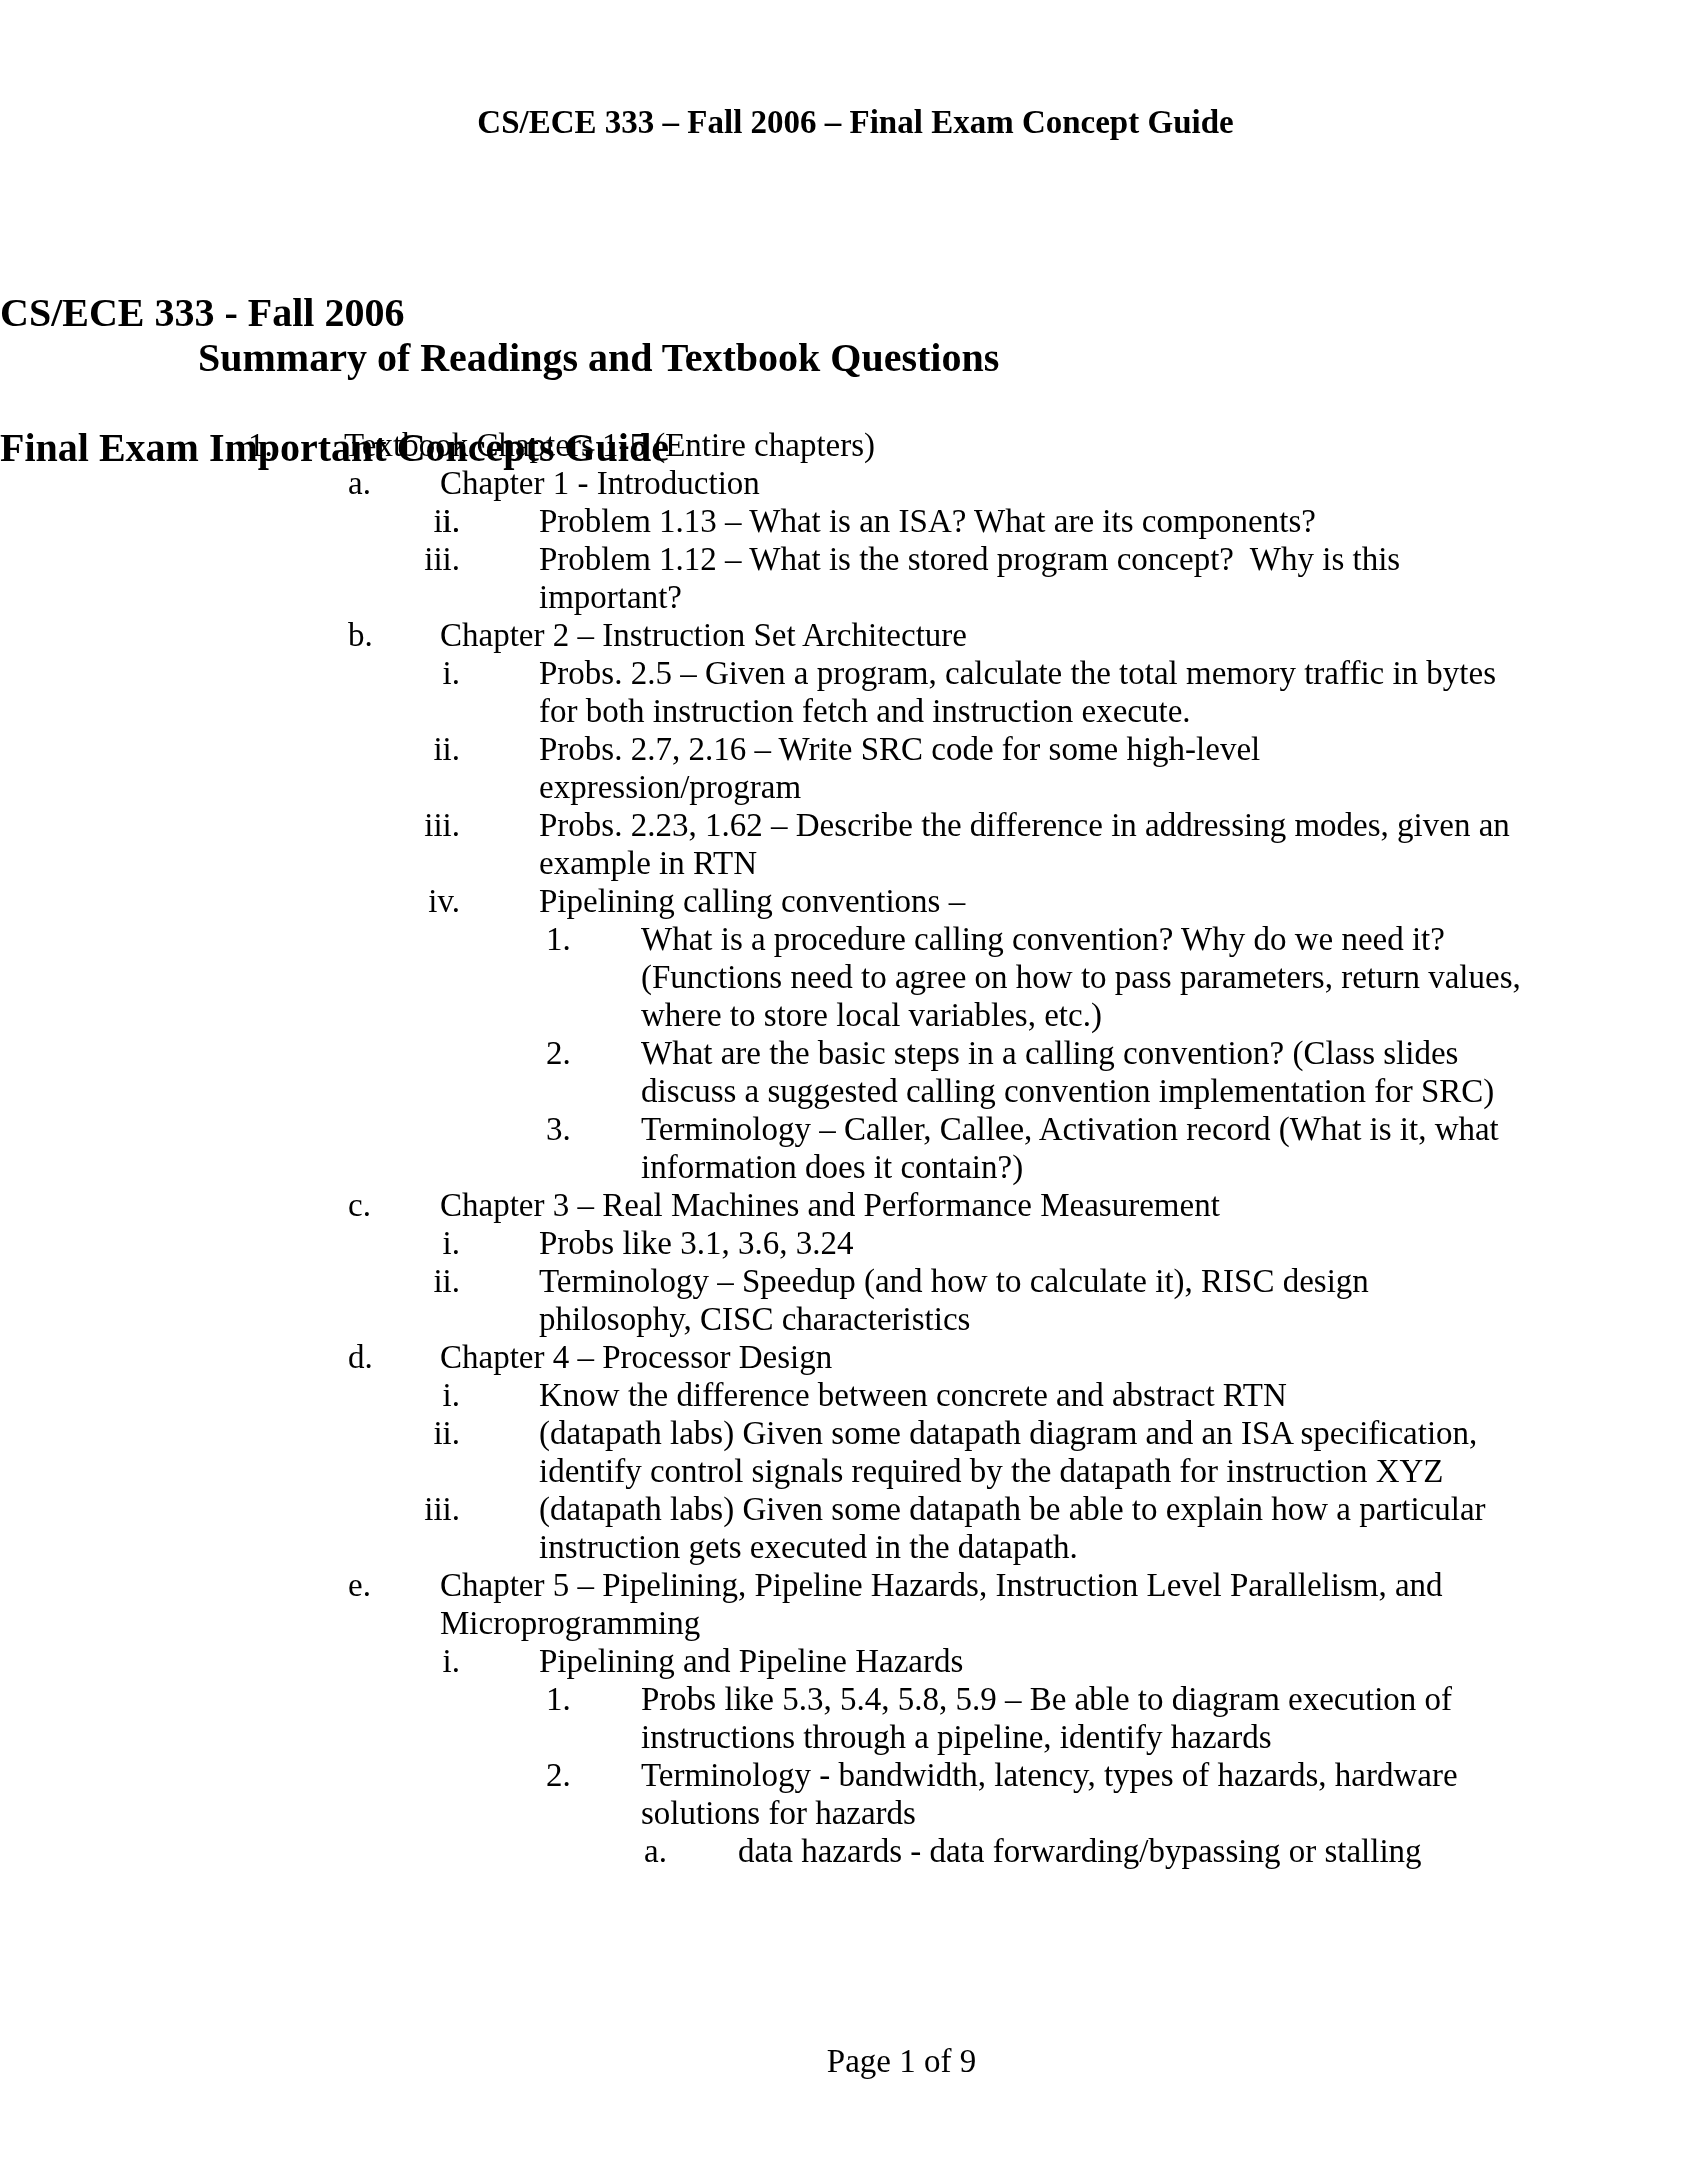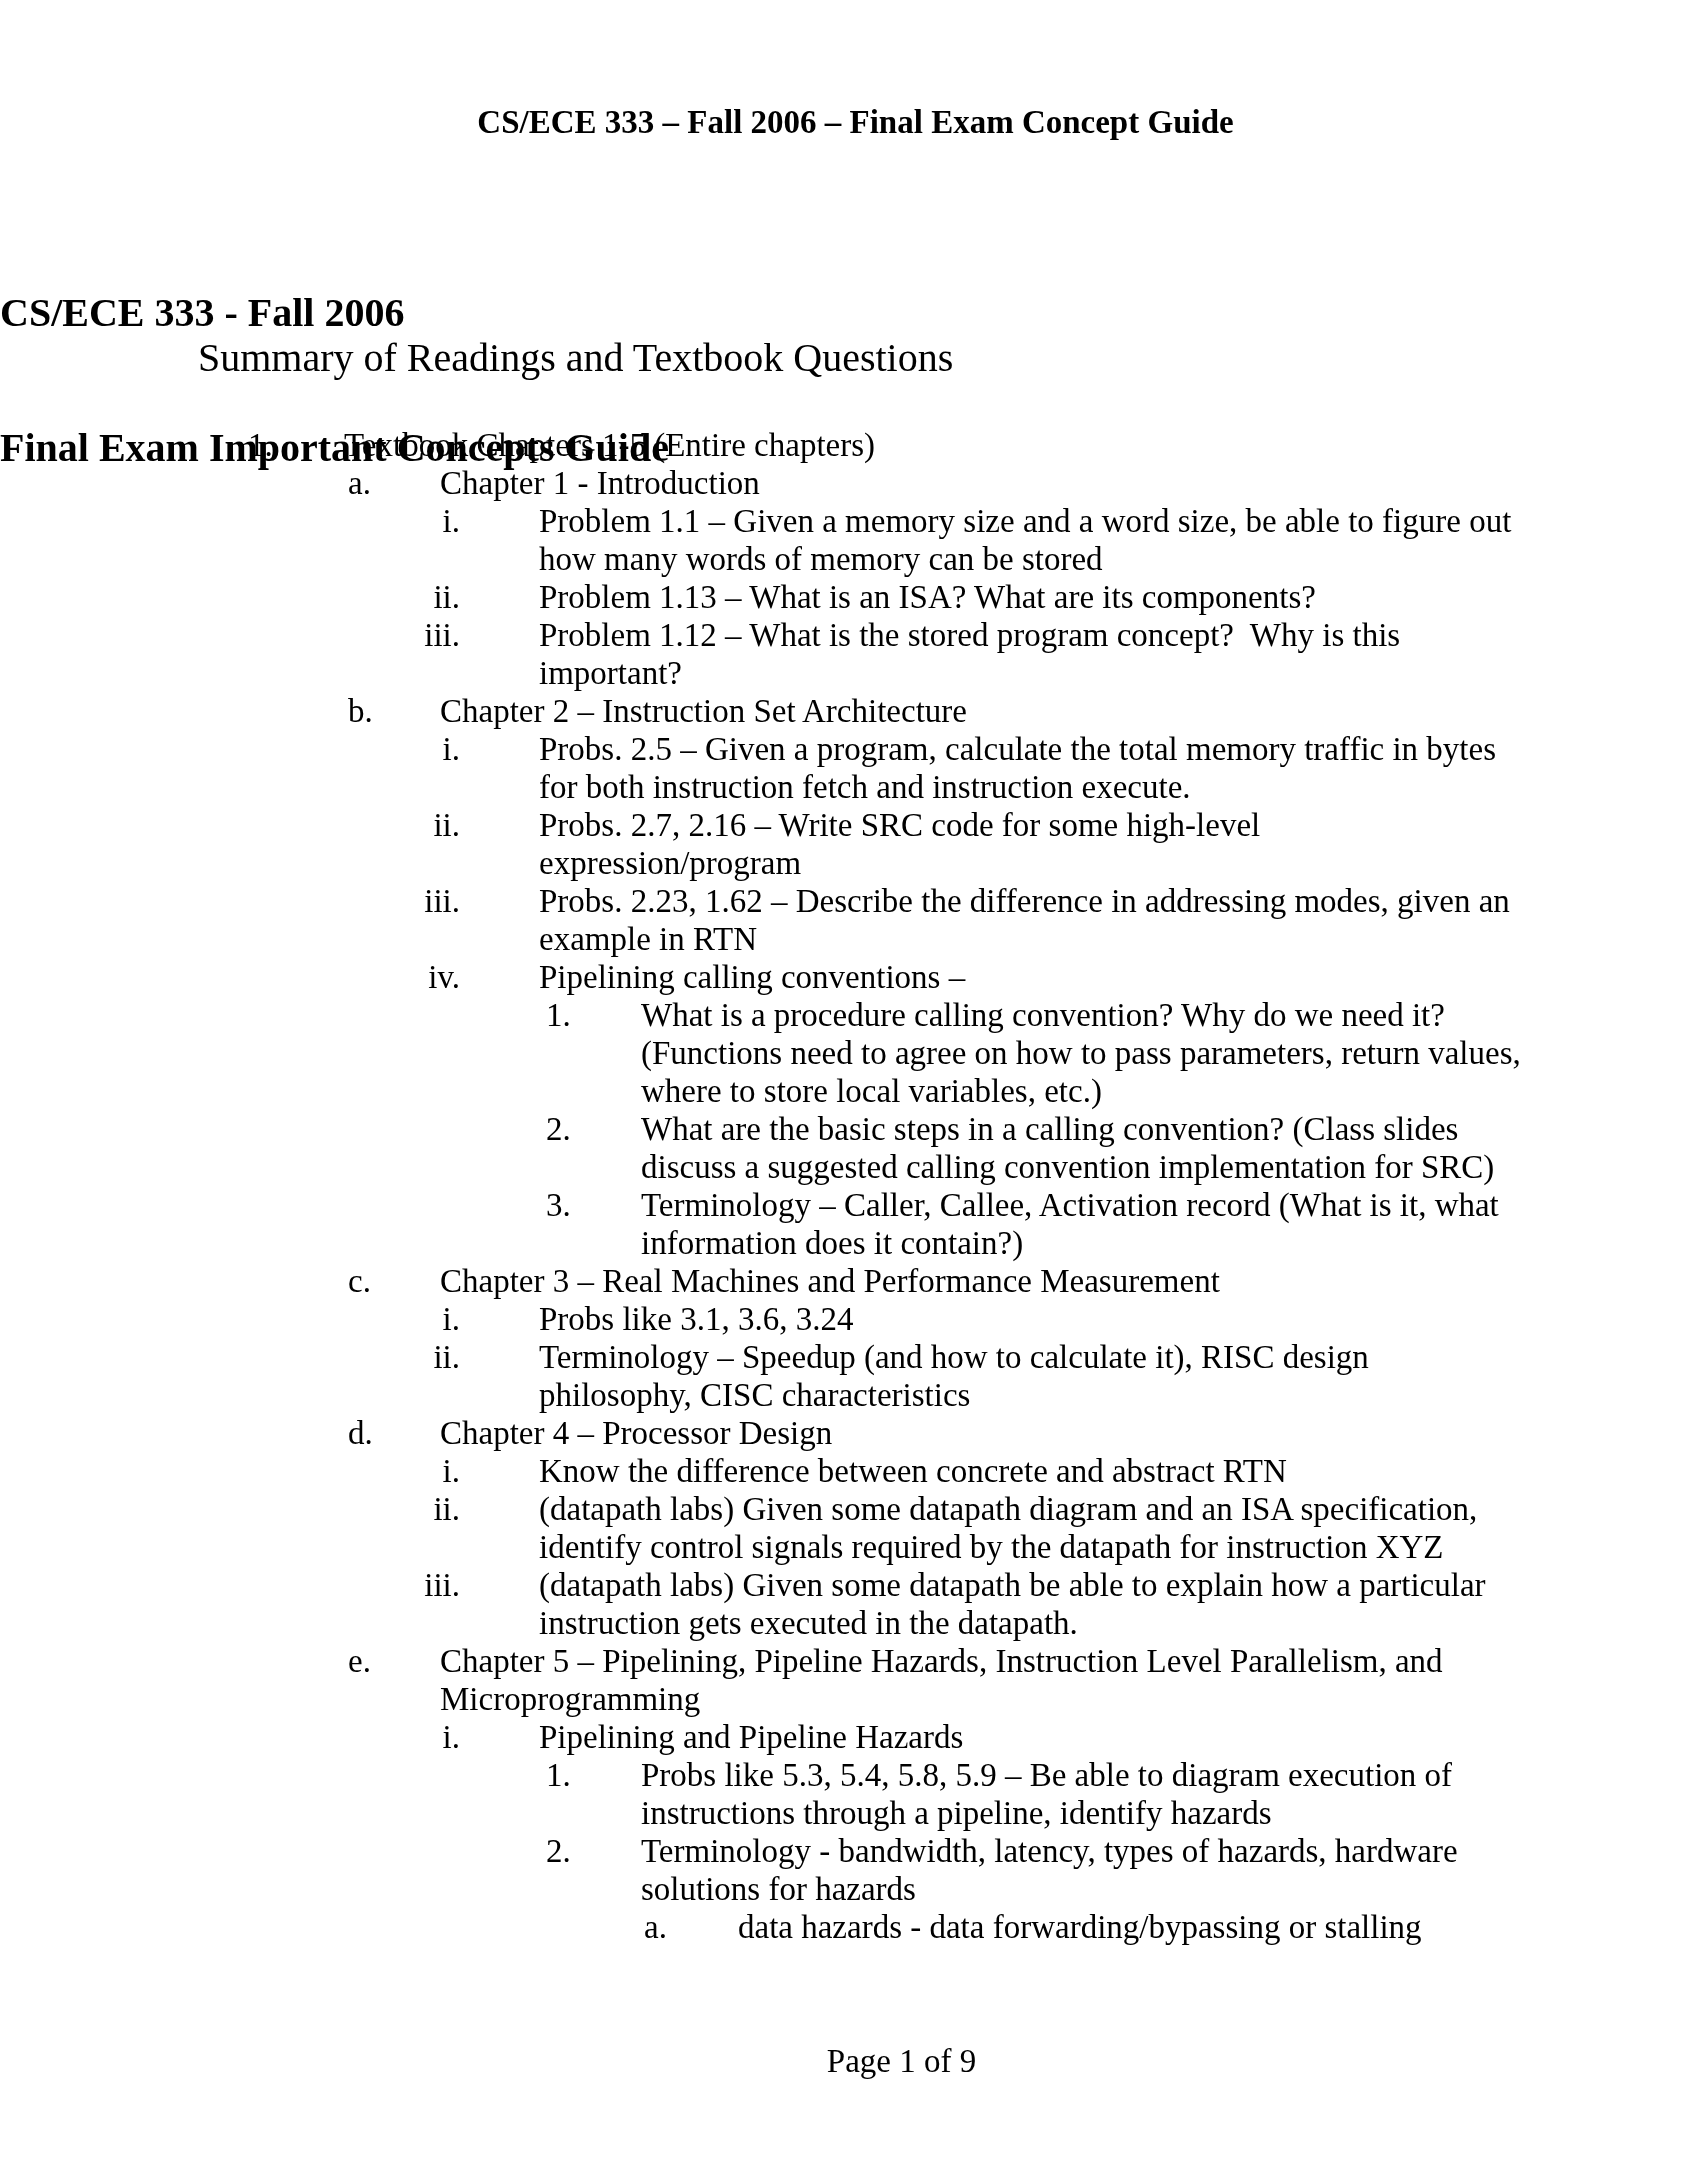--- a/index.html
+++ b/index.html
@@ -28,21 +28,21 @@
     top: 200px; left: 0; width: 100%;
     font-weight: bold;
     font-size: 40px;
     line-height: 45px;
     white-space: pre;
   }
   .section-heading {
     position: absolute;
     top: 335px; left: 198px;
     margin: 0;
-    font-weight: normal;
+    font-weight: bold;
     font-size: 40px;
     line-height: 45px;
     white-space: pre;
   }
   .outline {
     position: absolute;
     top: 426px; left: 0;
     width: 1683px;
   }
   .li {
@@ -85,22 +85,20 @@
       <div class="li level-1">
         <span class="num">1.</span>
         <div class="txt">Textbook Chapters 1-5 (Entire chapters)</div>
       </div>
       <div class="li level-2">
         <span class="num">a.</span>
         <div class="txt">Chapter 1 - Introduction</div>
       </div>
       <div class="li level-3">
         <span class="num">i.</span>
-        <div class="txt">Problem 1.1 – Given a memory size and a word size, be able to figure out
-how many words of memory can be stored</div>
       </div>
       <div class="li level-3">
         <span class="num">ii.</span>
         <div class="txt">Problem 1.13 – What is an ISA? What are its components?</div>
       </div>
       <div class="li level-3">
         <span class="num">iii.</span>
         <div class="txt">Problem 1.12 – What is the stored program concept?  Why is this
 important?</div>
       </div>

